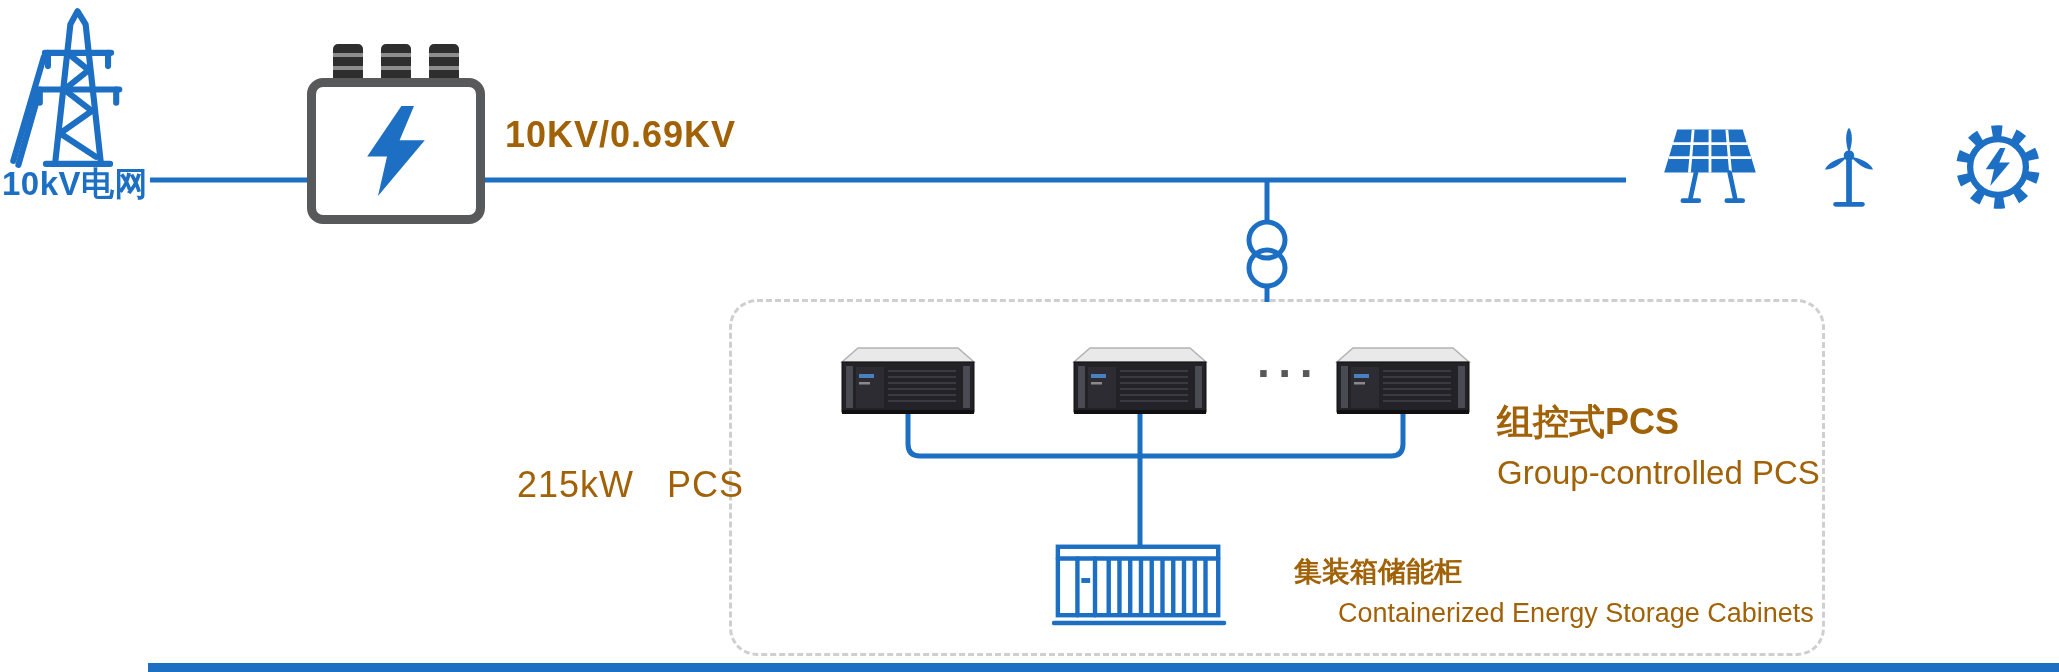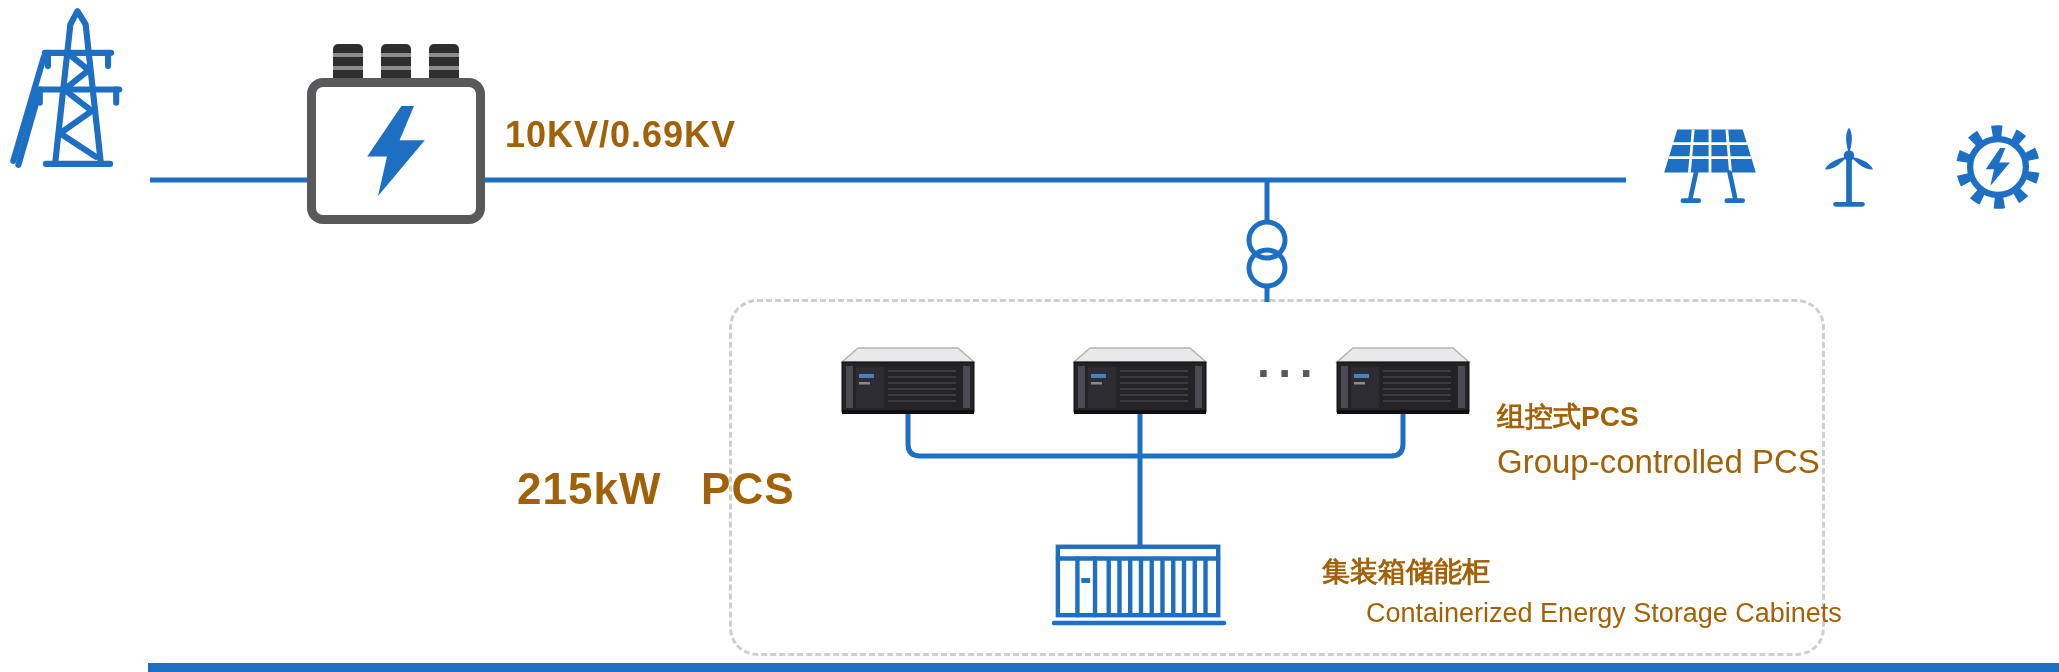--- a/index.html
+++ b/index.html
@@ -37,27 +37,27 @@
     left: 2px; top: 163px;
     font-size: 33px; font-weight: bold; color: #1c6fc3;
     line-height: 1.26; letter-spacing: 0.5px;
   }
   #voltage-label {
     left: 505px; top: 114px;
     font-size: 36px; font-weight: bold; letter-spacing: 1px;
   }
   #pcs-power-label {
     left: 517px; top: 464px;
-    font-size: 44px; font-weight: bold;
+    font-size: 36px; font-weight: normal;
     white-space: pre; letter-spacing: 1px;
   }
   #pcs-group-label { left: 1497px; top: 398px; }
-  #pcs-group-label .cn { font-size: 28px; font-weight: bold; margin-bottom: 7px; }
+  #pcs-group-label .cn { font-size: 36px; font-weight: bold; margin-bottom: 7px; }
   #pcs-group-label .en { font-size: 33px; }
-  #container-label { left: 1322px; top: 553px; }
+  #container-label { left: 1294px; top: 553px; }
   #container-label .cn { font-size: 28px; font-weight: bold; margin-bottom: 7px; }
   #container-label .en { font-size: 27px; margin-left: 44px; }
   #ellipsis {
     left: 1234px; top: 350px; width: 110px;
     font-size: 46px; font-weight: bold; color: #595757;
     letter-spacing: 6px; text-align: center; line-height: 46px;
   }
 
   
   #transformer-icon { left: 307px; top: 44px; width: 178px; height: 180px; }
@@ -132,20 +132,21 @@
         <path d="M30 82 V95 M105 82 V95"></path>
         <path d="M57 46 L78 63 L54 82 L81 103 L50 125 L85 148"></path>
         <path d="M34 50 L4 152"></path>
         <path d="M29 86 L9 156"></path>
         <path d="M36 155 H99"></path>
       </g>
     </svg>
   </div>
 
   <div class="abs layer2" id="grid-label">
+    <div>10kV电网</div>
   </div>
 
   <div class="abs layer2" id="transformer-icon">
     <span class="bushing" style="left:26px"></span>
     <span class="bushing" style="left:74px"></span>
     <span class="bushing" style="left:122px"></span>
     <div class="tbox">
       <svg width="72" height="96" viewBox="0 0 80 100">
         <path d="M46 0 L8 56 H30 L20 100 L72 38 H44 L60 0 Z" fill="#1c6fc3"></path>
       </svg>

